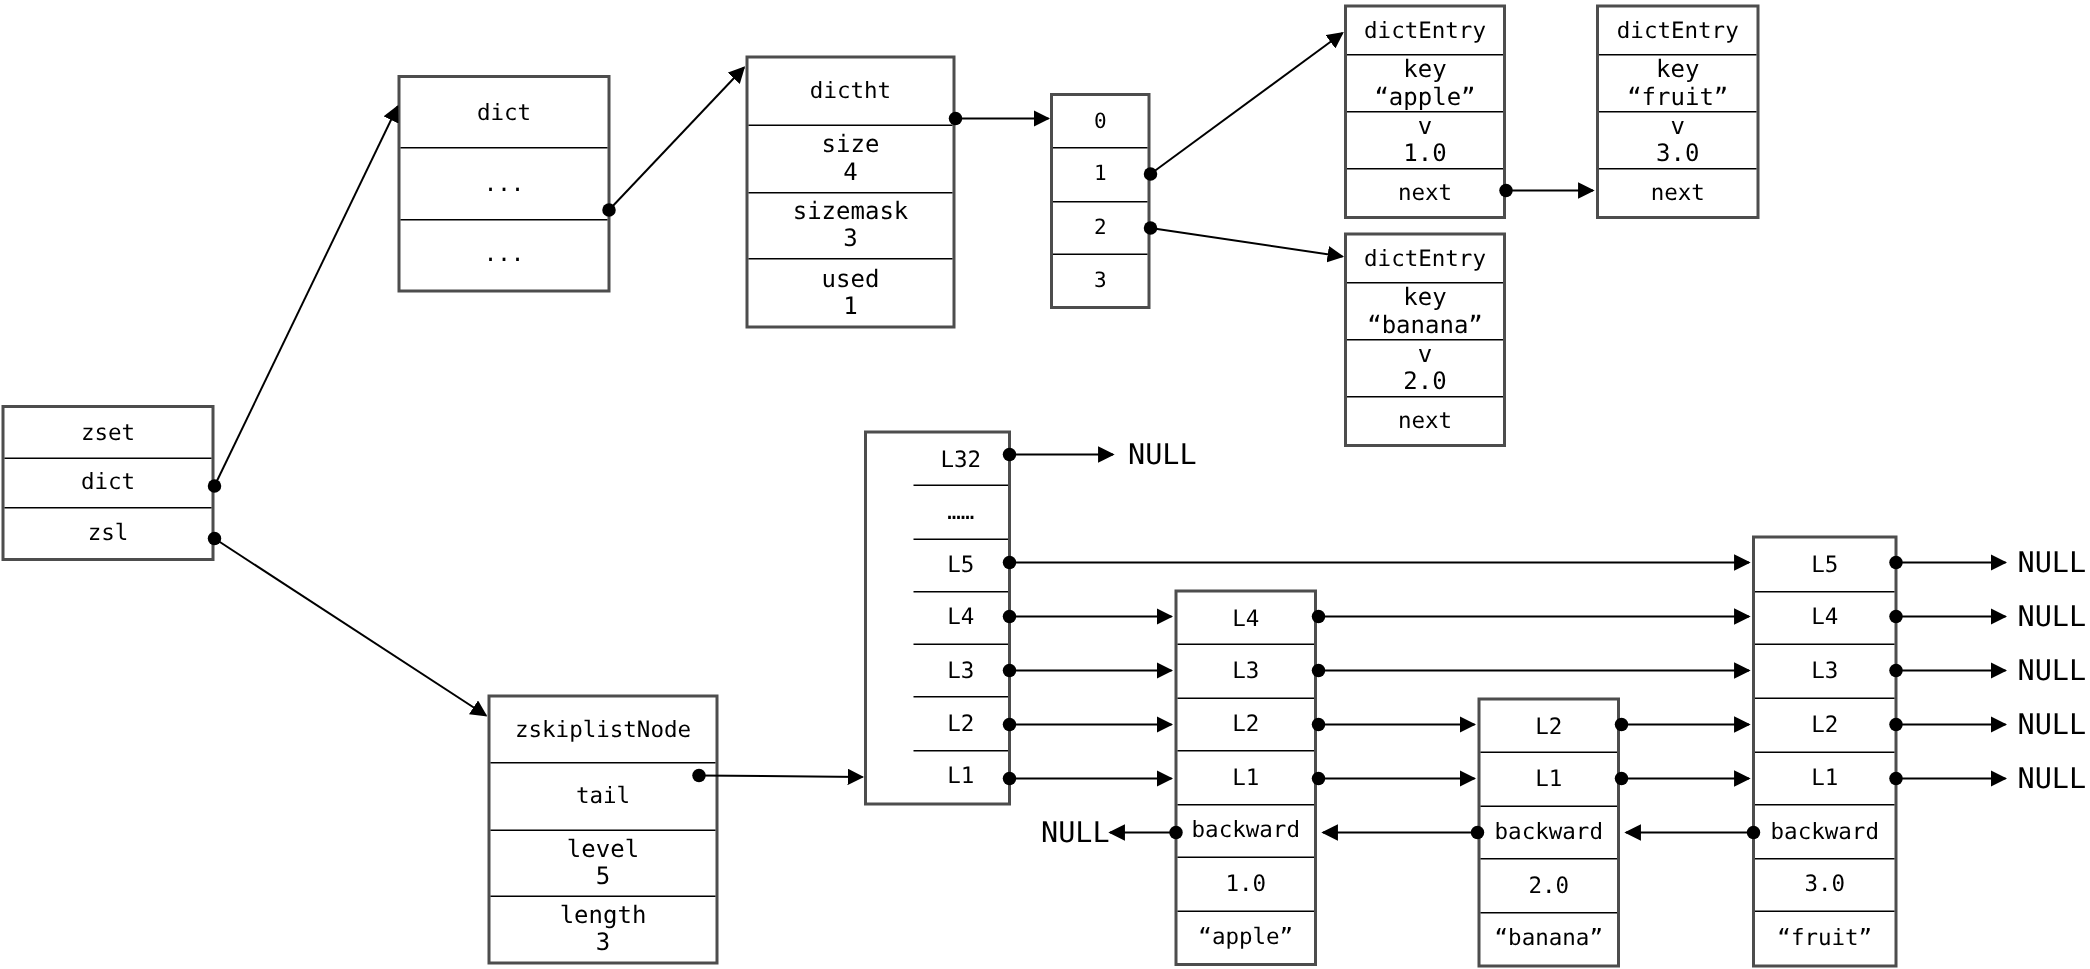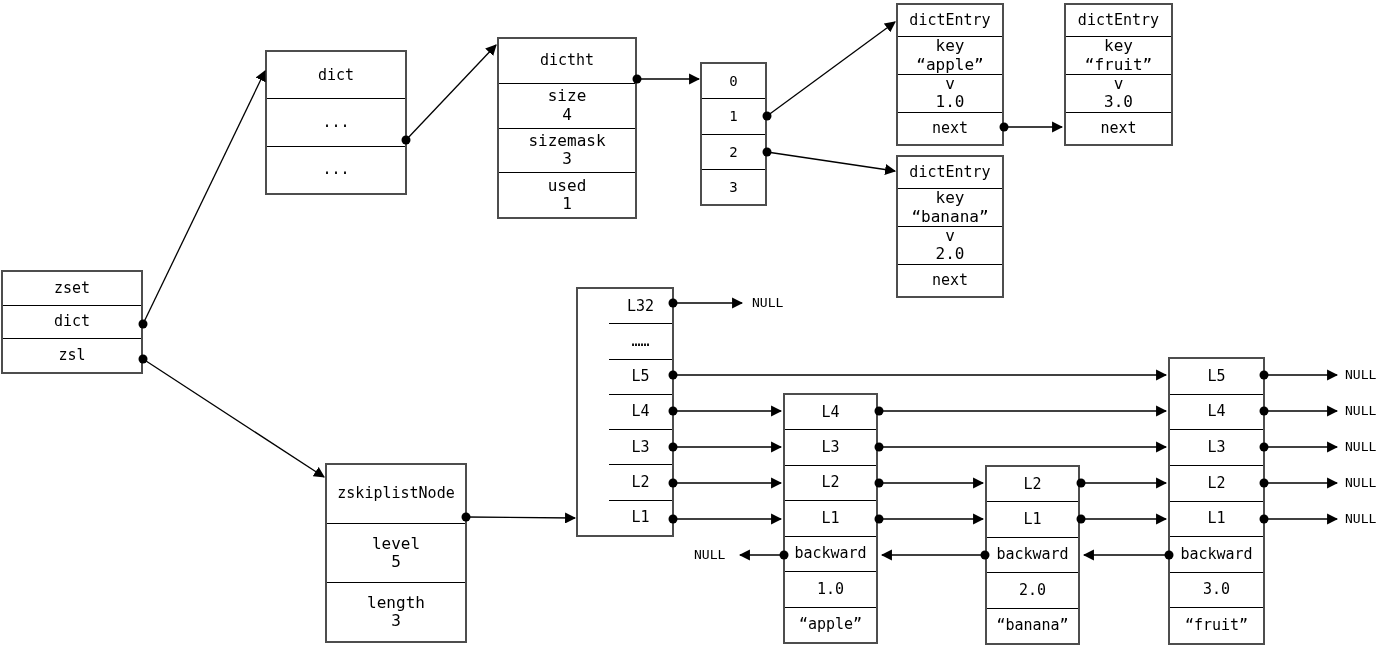--- a/index.html
+++ b/index.html
@@ -5,21 +5,21 @@
   html,body{margin:0;padding:0;background:#fff;}
   #stage{position:relative;width:1393px;height:646px;background:#ffffff;
          font-family:"DejaVu Sans Mono","Liberation Mono",monospace;color:#000;overflow:hidden;}
   .box{position:absolute;display:flex;flex-direction:column;border:2px solid #4d4d4d;
        background:#fff;box-sizing:border-box;}
   .cell{flex:1;display:flex;flex-direction:column;align-items:center;justify-content:center;
         font-size:15px;line-height:1.15;border-top:1px solid #000;text-align:center;}
   .cell:first-child{border-top:none;}
   .cell.small{font-size:16px;}
   .bucket-cell{font-size:14px;}
-  .nulltag{position:absolute;font-size:13px;height:18px;line-height:18px;white-space:nowrap;}
+  .nulltag{position:absolute;font-size:19px;height:18px;line-height:18px;white-space:nowrap;}
   svg.overlay{position:absolute;left:0;top:0;pointer-events:none;}
   line{stroke:#000;stroke-width:1.3;}
   circle{fill:#000;}
 </style>
 </head>
 <body>
 
 <div id="stage">
 
   <div class="box" style="left:1px;top:270px;width:142px;height:104px;">
@@ -89,22 +89,23 @@
       <div>key</div>
       <div>“banana”</div>
     </div>
     <div class="cell small">
       <div>v</div>
       <div>2.0</div>
     </div>
     <div class="cell">next</div>
   </div>
 
-  <div class="box" style="left:325px;top:463px;width:142px;height:180px;">
+  <div class="box" style="left:325px;top:463px;width:154px;height:180px;">
     <div class="cell">zskiplistNode</div>
+    <div class="cell">tail</div>
     <div class="cell small">
       <div>level</div>
       <div>5</div>
     </div>
     <div class="cell small">
       <div>length</div>
       <div>3</div>
     </div>
   </div>
 

